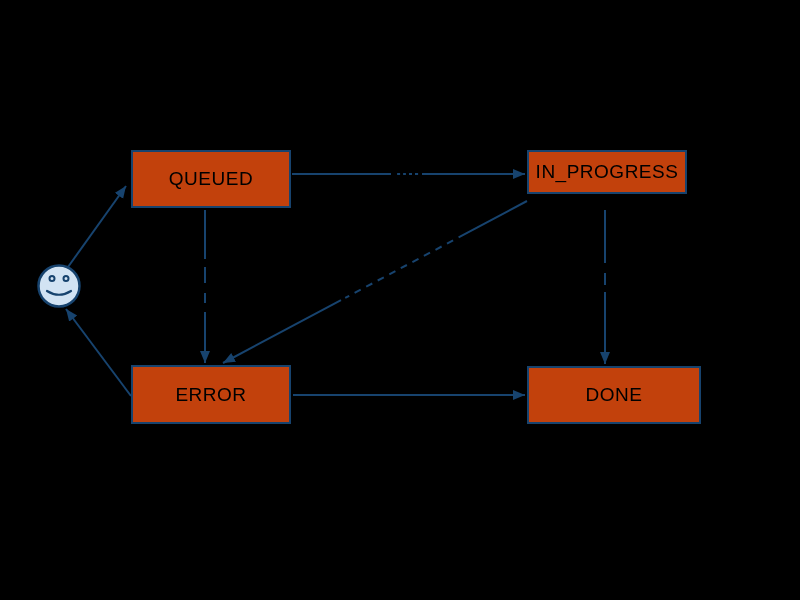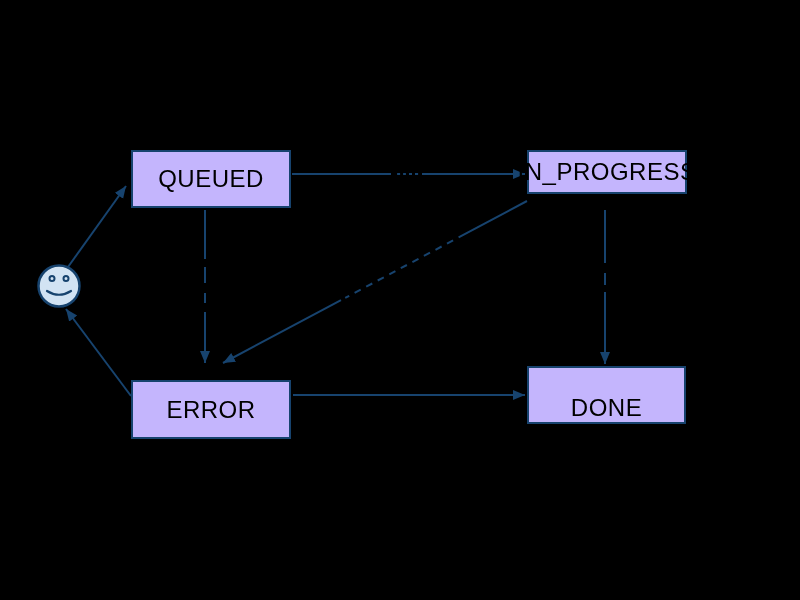--- a/index.html
+++ b/index.html
@@ -23,34 +23,34 @@
     height: 600px;
   }
   .edge {
     stroke: #17436e;
     stroke-width: 2;
     fill: none;
   }
   .state-node {
     position: absolute;
     box-sizing: border-box;
-    background: #c4b5fd;
+    background: #c2410c;
     border: 2.5px solid #17436e;
     display: flex;
     align-items: center;
     justify-content: center;
     color: #000000;
-    font-size: 24px;
+    font-size: 19px;
     letter-spacing: 0.5px;
     white-space: nowrap;
   }
   #node-queued      { left: 131px; top: 150px; width: 160px; height: 58px; }
   #node-in-progress { left: 527px; top: 150px; width: 160px; height: 44px; }
-  #node-error       { left: 131px; top: 365px; width: 160px; height: 59px; margin-top: 15px; }
-  #node-done        { left: 527px; top: 366px; width: 159px; height: 58px; align-items: flex-end; }
+  #node-error       { left: 131px; top: 365px; width: 160px; height: 59px; }
+  #node-done        { left: 527px; top: 366px; width: 174px; height: 58px; }
   #node-start {
     position: absolute;
     left: 36px; top: 263px;
     width: 46px; height: 46px;
   }
   .smiley-outline { fill: #d2e3f3; stroke: #17436e; stroke-width: 2.5; }
   .smiley-eye     { fill: #d2e3f3; stroke: #17436e; stroke-width: 2; }
   .smiley-mouth   { fill: none; stroke: #17436e; stroke-width: 2.2; stroke-linecap: round; }
 </style>
 </head>

